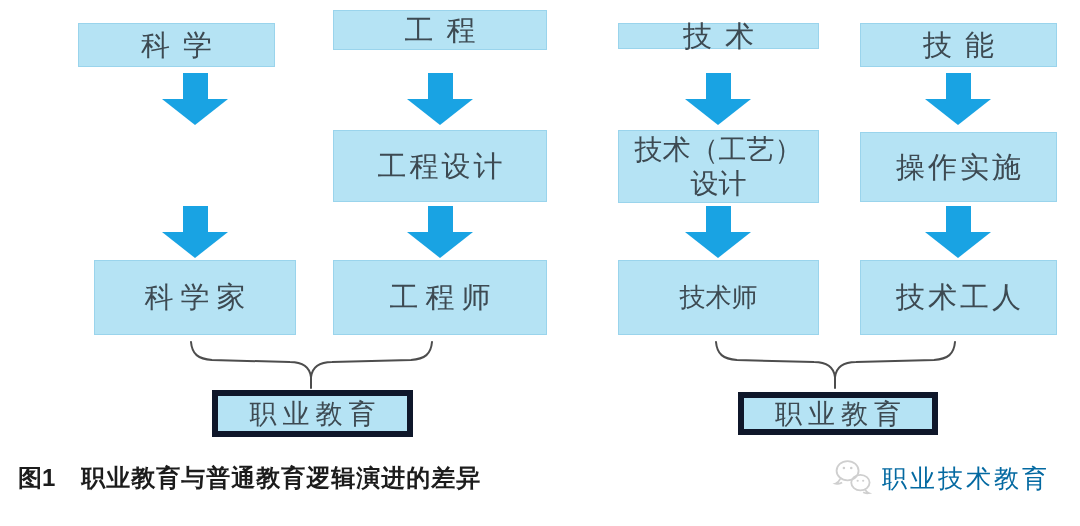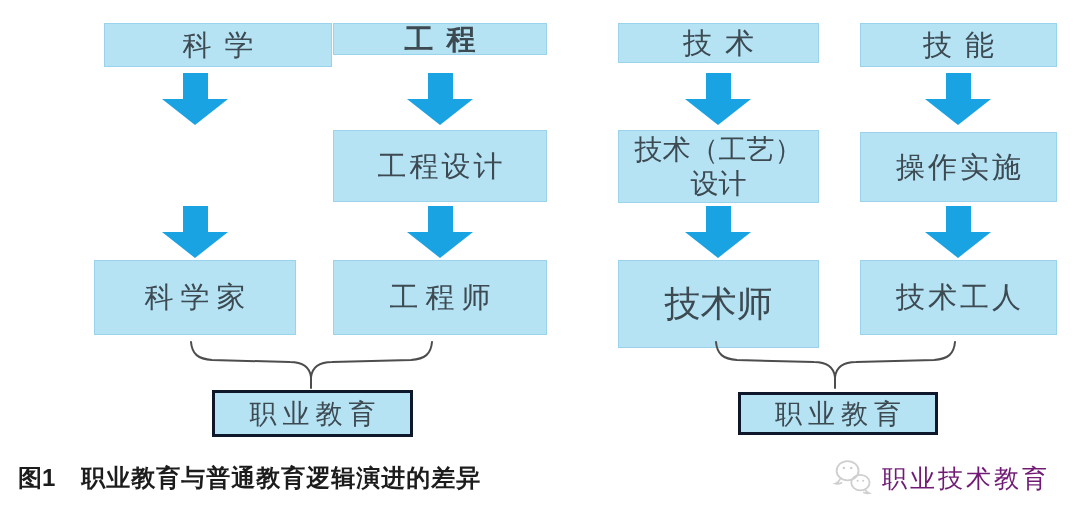--- a/index.html
+++ b/index.html
@@ -41,101 +41,101 @@
     border-right: 33px solid transparent;
     border-top: 26px solid #19a3e3;
   }
 
   .brace { position: absolute; }
   .brace path { stroke: #4d4d4d; stroke-width: 2; fill: none; stroke-linecap: round; }
 
   .group-box {
     position: absolute;
     background: #b5e3f4;
-    border: 3px solid #0f172a;
+    border: 6px solid #0f172a;
     box-sizing: border-box;
     display: flex; align-items: center; justify-content: center;
     color: #3d4a52; font-size: 27px;
   }
   .group-box .ln { letter-spacing: 6px; margin-right: -6px; white-space: nowrap; }
 
   .caption {
     position: absolute; left: 18px; top: 462px;
     display: flex; align-items: baseline; gap: 26px;
     font-size: 24px; font-weight: bold; color: #1c1c1c;
   }
   .caption .cap-title { letter-spacing: 1px; }
 
   .watermark {
     position: absolute; left: 832px; top: 456px;
     display: flex; align-items: center; gap: 6px;
   }
   .watermark .wm-text {
-    color: #701a75; font-size: 25px; letter-spacing: 3px;
+    color: #0369a1; font-size: 25px; letter-spacing: 3px;
     text-shadow: 1px 1px 0 #ffffff;
     white-space: nowrap;
   }
   .wm-icon { width: 44px; height: 44px; }
   .wm-icon path, .wm-icon ellipse { stroke: #cfcfcf; fill: none; stroke-width: 2; }
   .wm-icon circle { fill: #cfcfcf; }
 </style>
 </head>
 <body>
 
 <div class="canvas">
 
-  <div class="box sp3" style="left:104px; top:23px; width:228px; height:44px;">
+  <div class="box sp3" style="left:78px; top:23px; width:197px; height:44px;">
     <span class="ln">科学</span>
   </div>
   <div class="arrow" style="left:162px; top:73px;">
     <div class="stem"></div>
     <div class="head"></div>
   </div>
   <div class="arrow" style="left:162px; top:206px;">
     <div class="stem"></div>
     <div class="head"></div>
   </div>
   <div class="box sp2" style="left:94px; top:260px; width:202px; height:75px;">
     <span class="ln">科学家</span>
   </div>
 
-  <div class="box sp3" style="left:333px; top:23px; width:214px; height:32px;font-weight:bold;">
+  <div class="box sp3" style="left:333px; top:10px; width:214px; height:40px;">
     <span class="ln">工程</span>
   </div>
   <div class="arrow" style="left:407px; top:73px;">
     <div class="stem"></div>
     <div class="head"></div>
   </div>
   <div class="box sp1" style="left:333px; top:130px; width:214px; height:72px;">
     <span class="ln">工程设计</span>
   </div>
   <div class="arrow" style="left:407px; top:206px;">
     <div class="stem"></div>
     <div class="head"></div>
   </div>
   <div class="box sp2" style="left:333px; top:260px; width:214px; height:75px;">
     <span class="ln">工程师</span>
   </div>
 
-  <div class="box sp3" style="left:618px; top:23px; width:201px; height:40px;">
+  <div class="box sp3" style="left:618px; top:23px; width:201px; height:26px;">
     <span class="ln">技术</span>
   </div>
   <div class="arrow" style="left:685px; top:73px;">
     <div class="stem"></div>
     <div class="head"></div>
   </div>
   <div class="box" style="left:618px; top:130px; width:201px; height:73px; font-size:28px;">
     <span class="ln">技术（工艺）</span>
     <span class="ln">设计</span>
   </div>
   <div class="arrow" style="left:685px; top:206px;">
     <div class="stem"></div>
     <div class="head"></div>
   </div>
-  <div class="box" style="left:618px; top:260px; width:201px; height:88px; font-size:36px;">
+  <div class="box" style="left:618px; top:260px; width:201px; height:75px; font-size:26px;">
     <span class="ln">技术师</span>
   </div>
 
   <div class="box sp3" style="left:860px; top:23px; width:197px; height:44px;">
     <span class="ln">技能</span>
   </div>
   <div class="arrow" style="left:925px; top:73px;">
     <div class="stem"></div>
     <div class="head"></div>
   </div>

